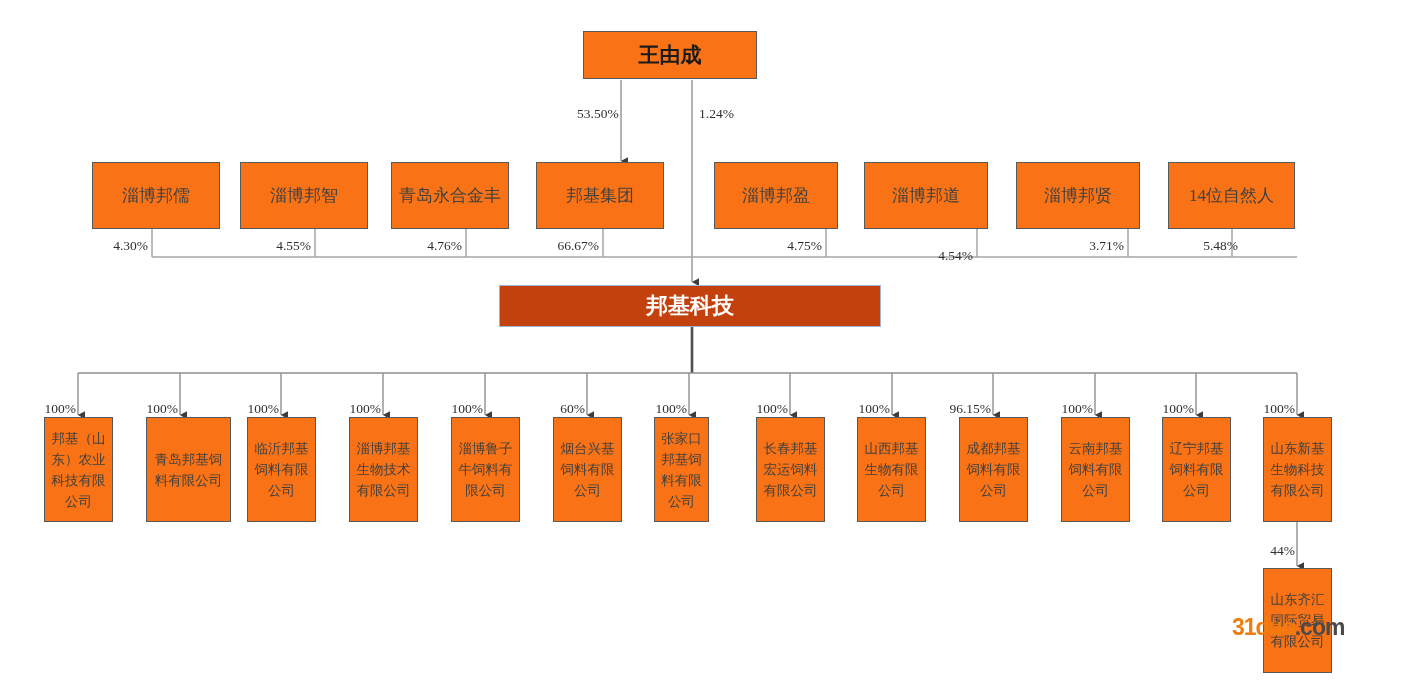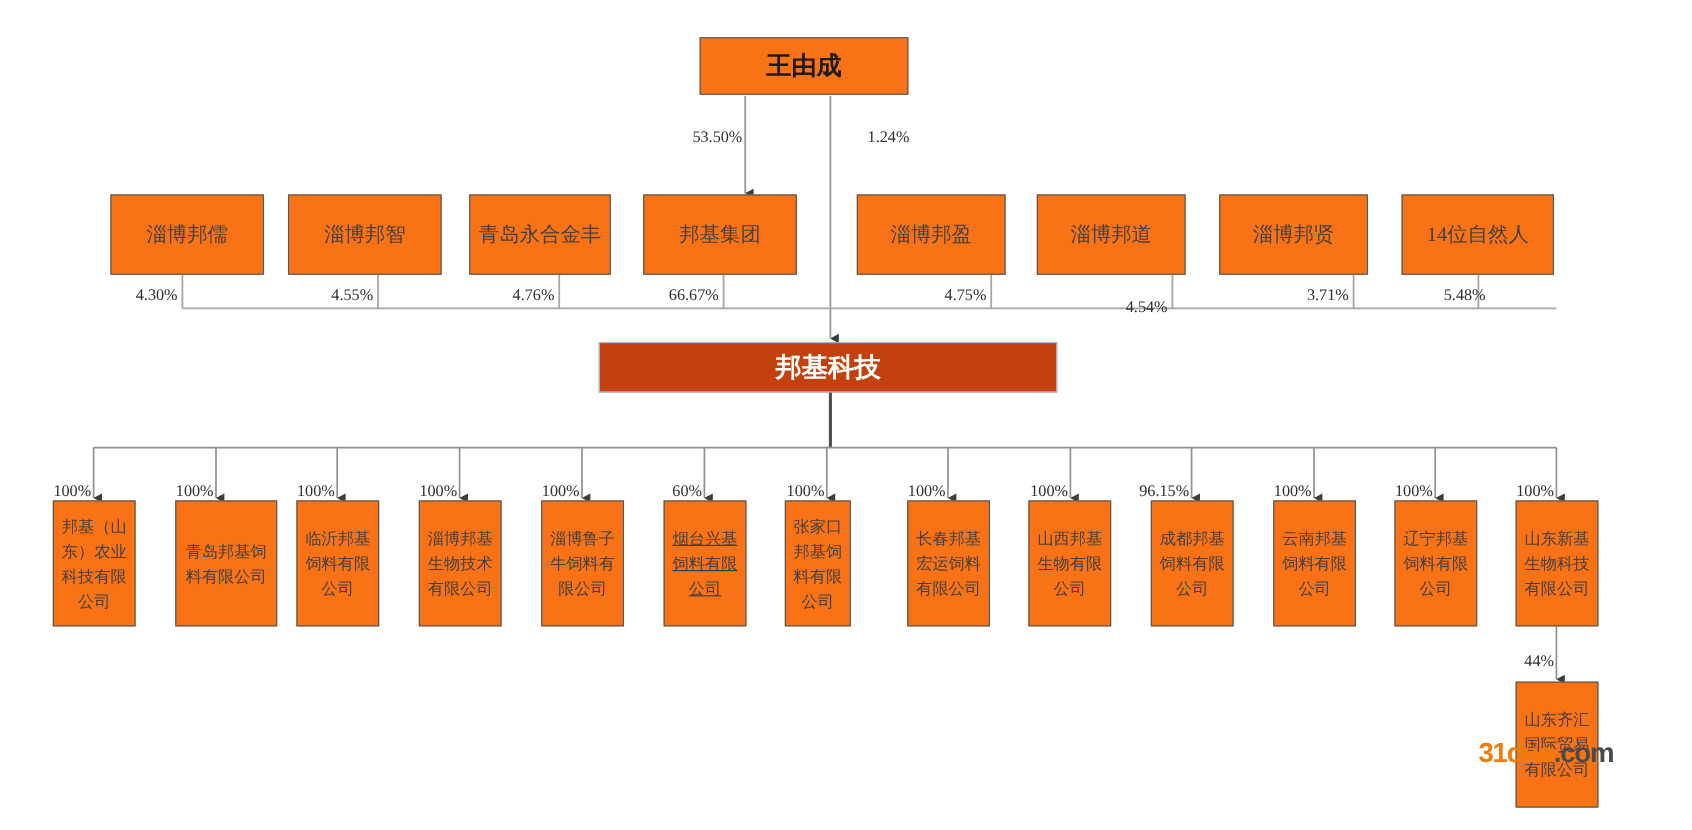--- a/index.html
+++ b/index.html
@@ -95,21 +95,21 @@
 
     <line x1="1297" y1="522" x2="1297" y2="566" marker-end="url(#ah)"></line>
   </g>
 </svg>
 
 <div class="node root" style="left:583px;top:31px;width:174px;height:48px;">
   <span>王由成</span>
 </div>
 
 <div class="lbl" style="left:577px;top:106px;">53.50%</div>
-<div class="lbl" style="left:699px;top:106px;margin-left:24px;">1.24%</div>
+<div class="lbl" style="left:699px;top:106px;">1.24%</div>
 
 <div class="node tier2" style="left:92px;top:162px;width:128px;height:67px;">
   <span>淄博邦儒</span>
 </div>
 <div class="node tier2" style="left:240px;top:162px;width:128px;height:67px;">
   <span>淄博邦智</span>
 </div>
 <div class="node tier2" style="left:391px;top:162px;width:118px;height:67px;">
   <span>青岛永合金丰</span>
 </div>
@@ -150,21 +150,21 @@
 </div>
 <div class="node sub" style="left:247px;top:417px;width:69px;height:105px;">
   <span>临沂邦基饲料有限公司</span>
 </div>
 <div class="node sub" style="left:349px;top:417px;width:69px;height:105px;">
   <span>淄博邦基生物技术有限公司</span>
 </div>
 <div class="node sub" style="left:451px;top:417px;width:69px;height:105px;">
   <span>淄博鲁子牛饲料有限公司</span>
 </div>
-<div class="node sub" style="left:553px;top:417px;width:69px;height:105px;text-decoration:underline;">
+<div class="node sub" style="left:553px;top:417px;width:69px;height:105px;">
   <span>烟台兴基饲料有限公司</span>
 </div>
 <div class="node sub" style="left:654px;top:417px;width:55px;height:105px;">
   <span>张家口邦基饲料有限公司</span>
 </div>
 <div class="node sub" style="left:756px;top:417px;width:69px;height:105px;">
   <span>长春邦基宏运饲料有限公司</span>
 </div>
 <div class="node sub" style="left:857px;top:417px;width:69px;height:105px;">
   <span>山西邦基生物有限公司</span>

